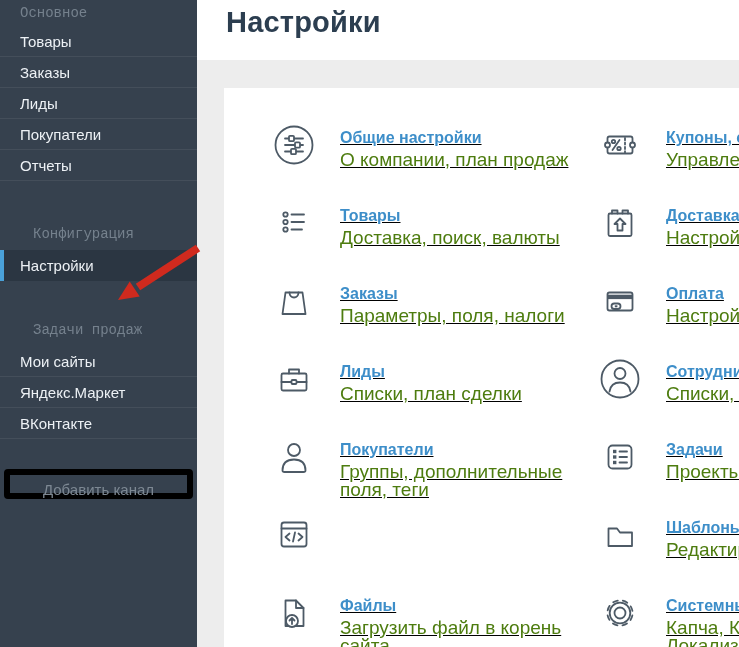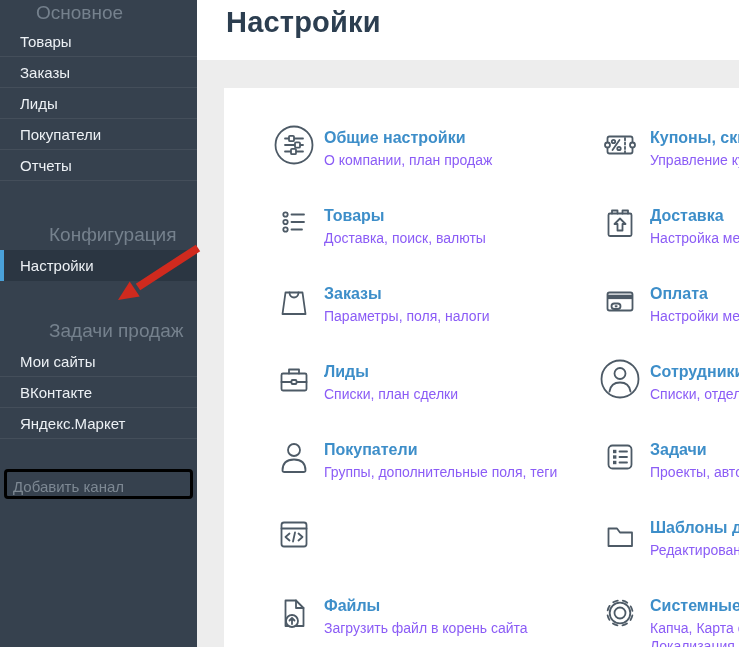--- a/index.html
+++ b/index.html
@@ -7,43 +7,43 @@
     width:739px;height:647px;overflow:hidden;position:relative;
     font-family:"Liberation Sans","DejaVu Sans",sans-serif;
     background:#ededed;
   }
   
   .sidebar{
     position:absolute;left:0;top:0;width:197px;height:647px;
     background:#36414e;z-index:1;
   }
   .side-header{
-    height:26px;line-height:26px;padding-left:36px;
-    color:#75818d;font-size:19px;
+    height:26px;line-height:26px;padding-left:20px;
+    color:#75818d;font-size:14px;font-family:Liberation Mono, monospace;
   }
   .side-header.mid{height:31px;line-height:31px;margin-left:13px;}
   .side-link{
     height:31px;line-height:31px;padding-left:20px;
     color:#edf1f5;font-size:15px;cursor:pointer;
     border-bottom:1px solid rgba(255,255,255,0.07);
     box-sizing:border-box;
   }
   .side-link.active{
     background:#2b3642;
     border-left:4px solid #4aa1d9;
     padding-left:16px;
     border-bottom:none;
   }
   .gap38{height:38px;}
   .gap34{height:34px;}
   .gap30{height:30px;}
   .add-channel{
     margin:0 4px;height:30px;line-height:28px;box-sizing:border-box;
-    border:3px solid #000000;border-radius:4px;
-    color:#7d8893;font-size:15px;text-align:left;cursor:pointer;
+    border:6px solid #000000;border-radius:4px;
+    color:#7d8893;font-size:15px;text-align:center;cursor:pointer;
     background:transparent;width:189px;display:block;
   }
   
   .arrow-svg{position:absolute;left:108px;top:240px;z-index:5;pointer-events:none;}
   
   .top-strip{
     position:absolute;left:197px;top:0;width:542px;height:60px;background:#ffffff;
   }
   .page-title{
     position:absolute;left:226px;top:6px;
@@ -57,48 +57,48 @@
   }
   .col{position:absolute;top:32px;}
   .col1{left:48px;width:340px;}
   .col2{left:374px;width:400px;}
   .g-row{height:78px;display:flex;align-items:flex-start;}
   .g-icon{width:44px;height:44px;flex:none;margin-top:3px;}
   .g-icon svg{width:44px;height:44px;display:block;}
   .g-icon svg *{stroke:#4d5a66;stroke-width:1.8;fill:none;stroke-linecap:round;stroke-linejoin:round;}
   .g-icon svg .fillme{fill:#4d5a66;stroke:none;}
   .g-icon svg .knob{fill:#ffffff;}
-  .g-text{margin-left:8px;margin-top:8px;}
+  .g-text{margin-left:24px;margin-top:8px;text-decoration:underline;}
   .item-title{
     font-size:16px;font-weight:700;color:#3d8ec9;line-height:20px;cursor:pointer;
     white-space:nowrap;
   }
   .item-sub{
-    font-size:14px;color:#8b5cf6;line-height:18px;margin-top:3px;
+    font-size:19px;color:#4d7c0f;line-height:18px;margin-top:3px;
     white-space:pre-line;
   }
 </style>
 </head>
 <body>
 
 <div class="sidebar">
   <div class="side-header">Основное</div>
   <div class="side-link">Товары</div>
   <div class="side-link">Заказы</div>
   <div class="side-link">Лиды</div>
   <div class="side-link">Покупатели</div>
   <div class="side-link">Отчеты</div>
   <div class="gap38"></div>
   <div class="side-header mid">Конфигурация</div>
   <div class="side-link active">Настройки</div>
   <div class="gap34"></div>
   <div class="side-header mid">Задачи продаж</div>
   <div class="side-link">Мои сайты</div>
+  <div class="side-link">Яндекс.Маркет</div>
   <div class="side-link">ВКонтакте</div>
-  <div class="side-link">Яндекс.Маркет</div>
   <div class="gap30"></div>
   <button class="add-channel">Добавить канал</button>
 </div>
 
 <svg class="arrow-svg" width="100" height="70" viewBox="0 0 100 70">
   <line x1="90" y1="8" x2="30" y2="47" stroke="#d02a1e" stroke-width="8"></line>
   <polygon points="10,60 21.7,41.5 31.7,56.5" fill="#d02a1e"></polygon>
 </svg>
 
 <div class="top-strip"></div>

